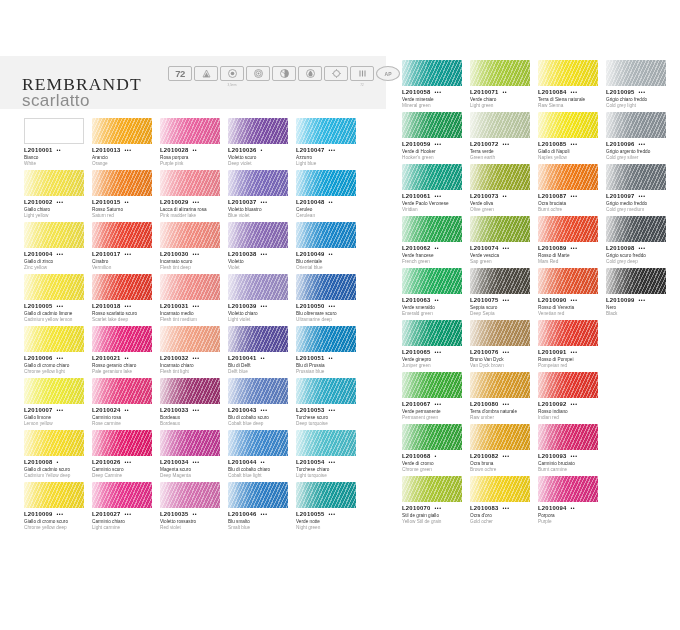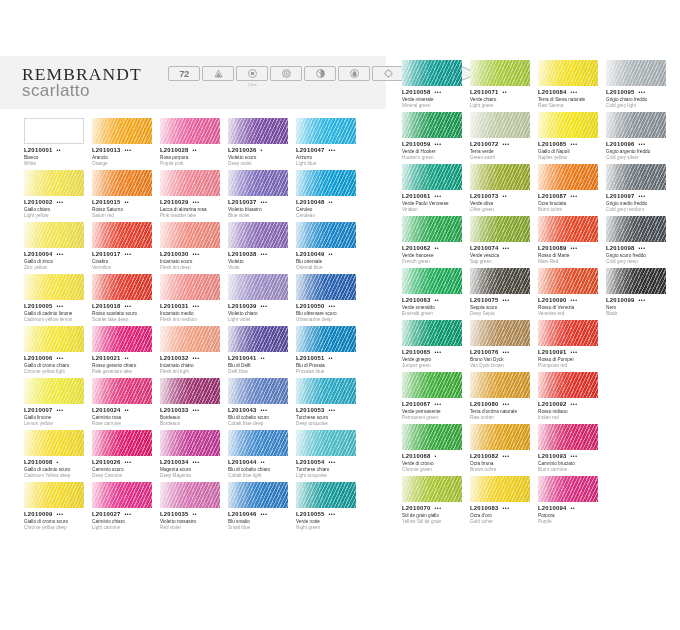--- a/index.html
+++ b/index.html
@@ -8,38 +8,38 @@
     width:680px; height:630px;
     font-family:"Liberation Sans", sans-serif;
     position:relative;
     overflow:hidden;
   }
 
   
   .header {
     position:absolute; left:0; top:56px; width:386px; height:53px;
     background:#f2f2f2;
-    display:flex; align-items:center;
+    display:flex; align-items:flex-end;
   }
   .brand { padding-left:22px; line-height:1; }
   .brand-title {
     font-family:"Liberation Serif", serif;
     font-size:17.5px; letter-spacing:1.1px; color:#2b2b2b; font-weight:400;
     display:block;
   }
   .brand-sub {
     font-size:17px; letter-spacing:.4px; color:#8c8c8c; font-weight:300;
     display:block; margin-top:-1px;
   }
   .icon-strip {
     position:absolute; left:168px; top:66px;
     display:flex; align-items:flex-start; gap:2px;
   }
   .ico {
-    width:32px; height:15px; border:1px solid #b9b9b9; border-radius:2px;
+    width:24px; height:15px; border:1px solid #b9b9b9; border-radius:2px;
     display:flex; align-items:center; justify-content:center;
     color:#9a9a9a; background:#f2f2f2; position:relative;
   }
   .ico-num { font-size:9.5px; font-weight:700; color:#7d7d7d; letter-spacing:-.5px; }
   .ico svg { display:block; }
   .ico-cap {
     position:absolute; top:16px; left:50%; transform:translateX(-50%);
     font-size:3px; color:#b0b0b0; white-space:nowrap;
   }
   .ico-round { border-radius:50%; border:1px solid #b9b9b9; }

